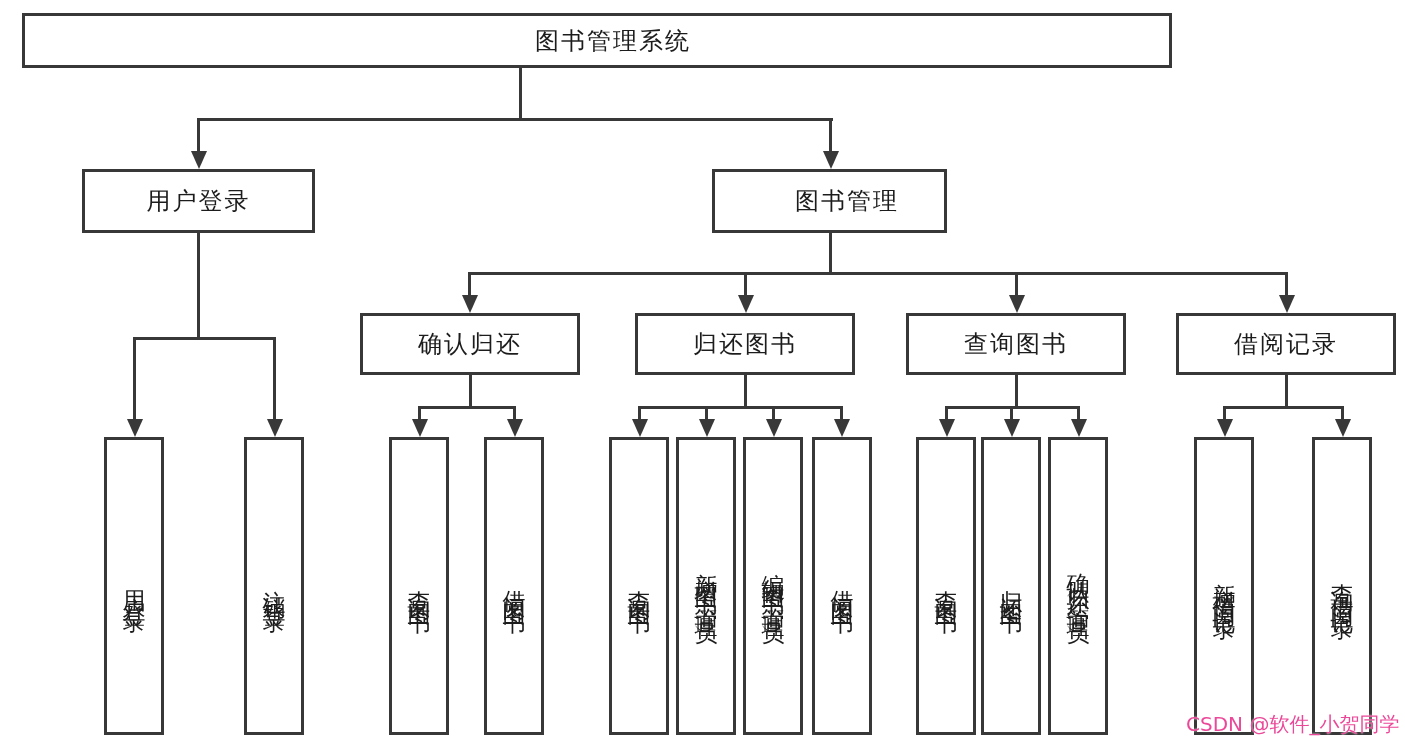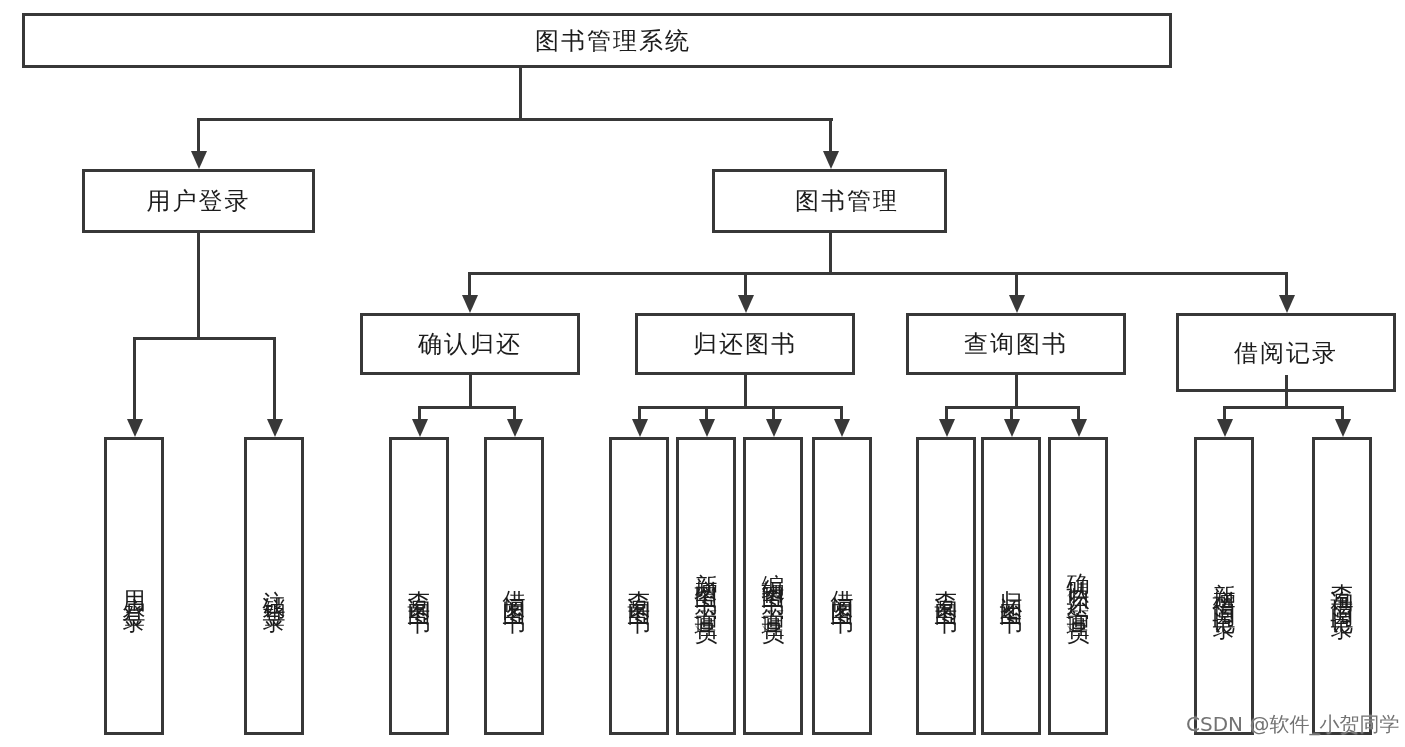--- a/index.html
+++ b/index.html
@@ -45,21 +45,21 @@
     white-space: nowrap;
     color: #1c1c1c;
   }
   
   #n-root          { left: 22px;  top: 13px;  width: 1150px; height: 55px; padding-left: 32px; }
   #n-user-login    { left: 82px;  top: 169px; width: 233px; height: 64px; }
   #n-book-mgmt     { left: 712px; top: 169px; width: 235px; height: 64px; padding-left: 35px; }
   #n-new-book      { left: 360px; top: 313px; width: 220px; height: 62px; }
   #n-book-borrow   { left: 635px; top: 313px; width: 220px; height: 62px; }
   #n-cur-borrow    { left: 906px; top: 313px; width: 220px; height: 62px; }
-  #n-borrow-rec    { left: 1176px;top: 313px; width: 220px; height: 79px; }
+  #n-borrow-rec    { left: 1176px;top: 313px; width: 220px; height: 62px; }
 
   #lf-user-login   { left: 104px; }
   #lf-logout       { left: 244px; }
   #lf-nb-query     { left: 389px; }
   #lf-nb-borrow    { left: 484px; }
   #lf-bb-query     { left: 609px; }
   #lf-bb-add       { left: 676px; }
   #lf-bb-edit      { left: 743px; }
   #lf-bb-borrow    { left: 812px; }
   #lf-cb-query     { left: 916px; }
@@ -91,21 +91,21 @@
     border-right: 8px solid transparent;
     border-top: 18px solid #383838;
   }
 
   
   #watermark {
     position: absolute;
     left: 1186px;
     top: 711px;
     font-size: 20px;
-    color: #737373;
+    color: #ec4899;
     text-shadow: 0 0 2px #ffffff;
     white-space: nowrap;
   }
 </style>
 </head>
 <body>
 
 <div id="canvas">
 
   <div class="box" id="n-root">

